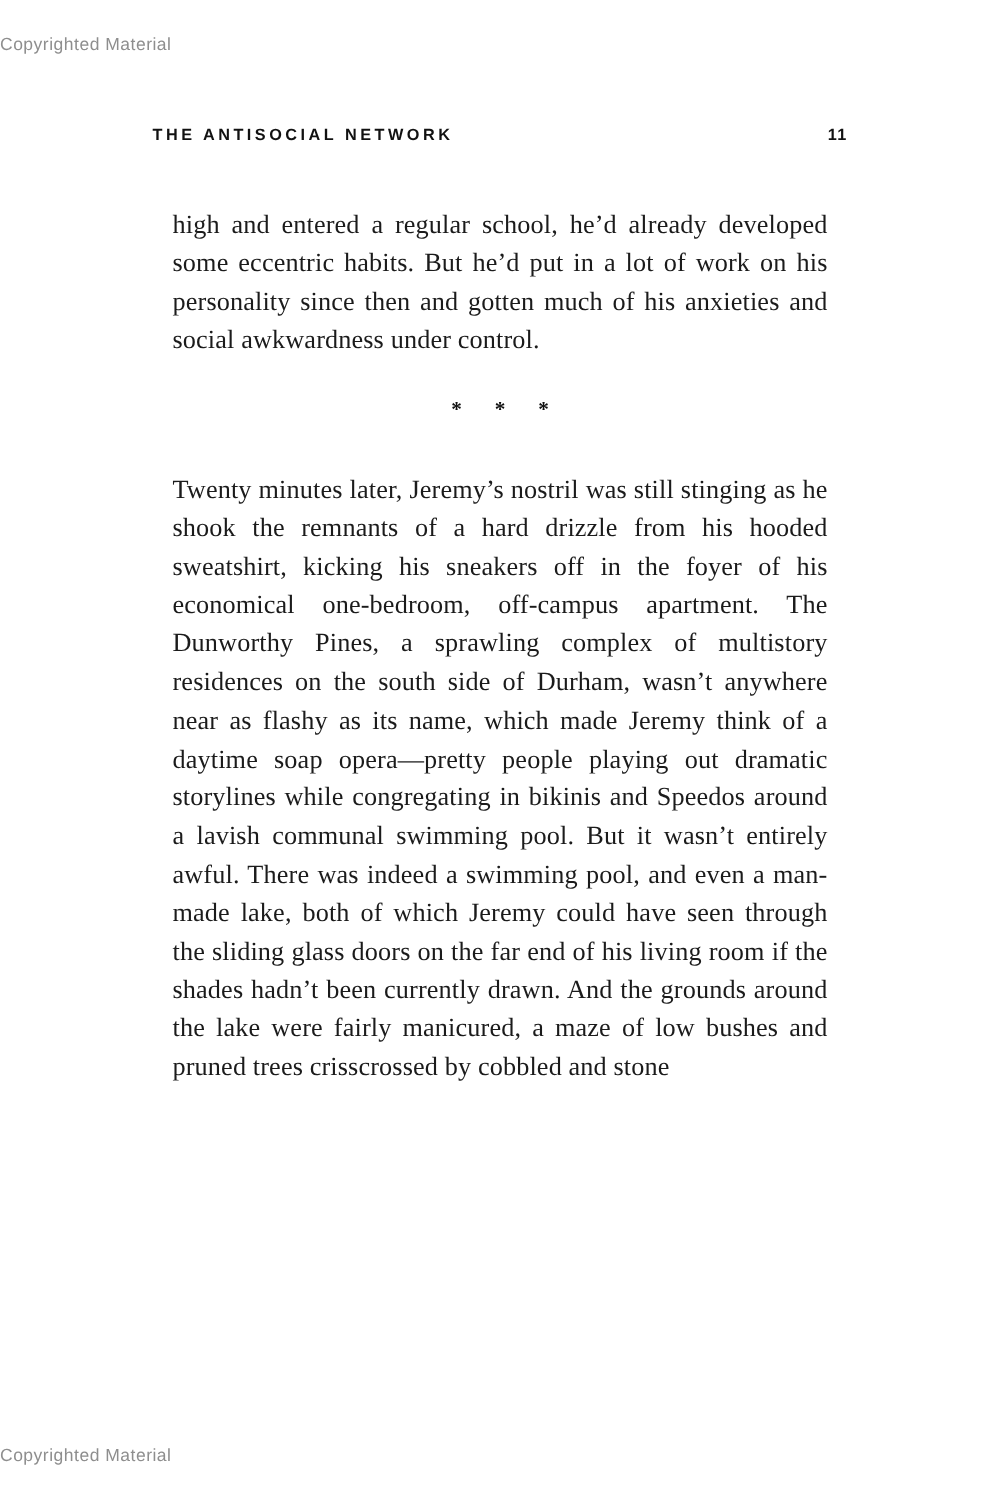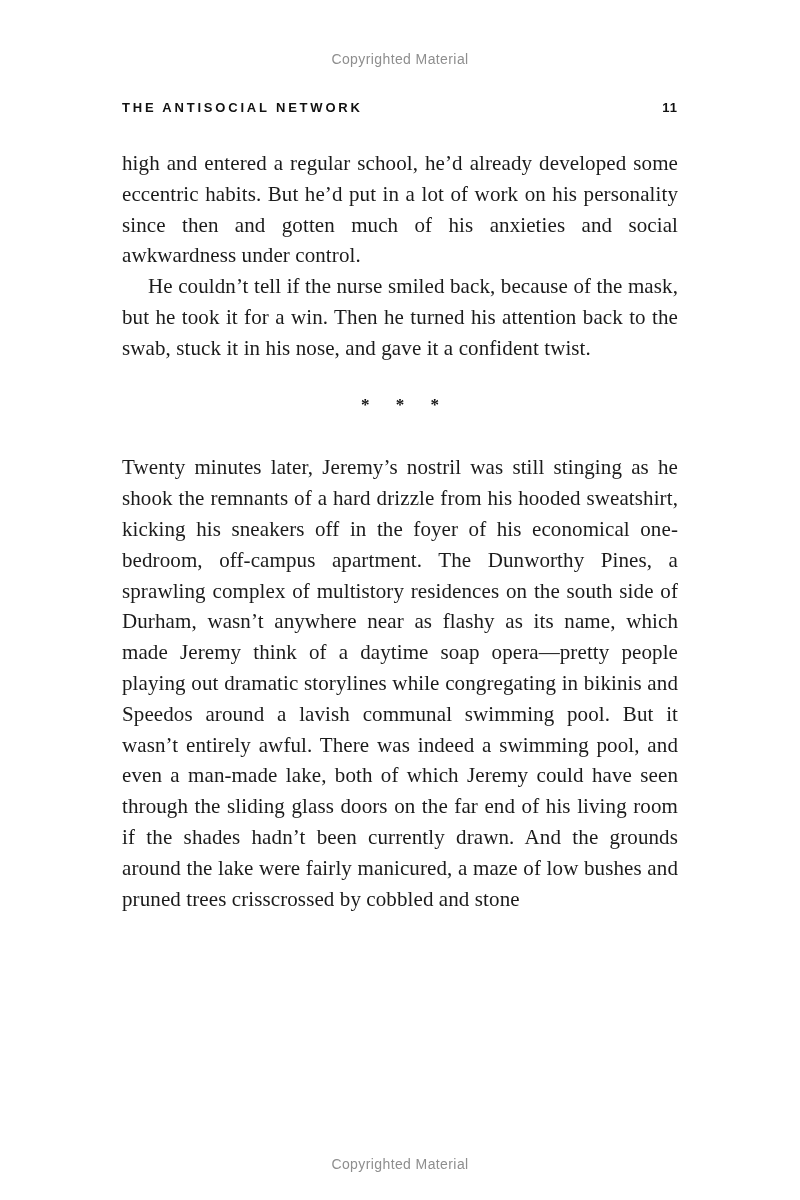--- a/index.html
+++ b/index.html
@@ -13,26 +13,25 @@
     height: 1200px;
     background: #ffffff;
     overflow: hidden;
     font-family: "Liberation Serif", serif;
     color: #1b1b1b;
   }
   .copyright-notice {
     position: absolute;
     left: 0;
     width: 100%;
-    text-align: center;
+    text-align: left;
     font-family: "Liberation Sans", sans-serif;
     font-size: 14px;
     letter-spacing: 0.4px;
     color: #8e8e8e;
-    margin-top: 24px;
   }
   .copyright-top { top: 27px; }
   .copyright-bottom { bottom: 28px; }
 
   .running-header {
     position: absolute;
     top: 100px;
     left: 122px;
     right: 122px;
     height: 20px;
@@ -62,21 +61,21 @@
     position: absolute;
     top: 148px;
     left: 122px;
     right: 122px;
     font-size: 21px;
     line-height: 30.8px;
     text-align: justify;
     letter-spacing: 0.1px;
   }
   .body-text p {
-    margin: 0;
+    margin: 16px;
   }
   .body-text p.indent {
     text-indent: 26px;
   }
   .section-break {
     text-align: center;
     text-indent: 0 !important;
     font-weight: 700;
     font-size: 17px;
     letter-spacing: 0;
@@ -92,20 +91,19 @@
 
   <div class="copyright-notice copyright-top">Copyrighted Material</div>
 
   <div class="running-header">
     <div class="running-title">THE ANTISOCIAL NETWORK</div>
     <div class="running-pagenum">11</div>
   </div>
 
   <div class="body-text">
     <p>high and entered a regular school, he’d already developed some eccentric habits. But he’d put in a lot of work on his personality since then and gotten much of his anxieties and social awkwardness under control.</p>
-    <p class="indent">He couldn’t tell if the nurse smiled back, because of the mask, but he took it for a win. Then he turned his attention back to the swab, stuck it in his nose, and gave it a confident twist.</p>
     <p class="section-break">* * *</p>
     <p>Twenty minutes later, Jeremy’s nostril was still stinging as he shook the remnants of a hard drizzle from his hooded sweatshirt, kicking his sneakers off in the foyer of his economical one-bedroom, off-campus apartment. The Dunworthy Pines, a sprawling complex of multistory residences on the south side of Durham, wasn’t anywhere near as flashy as its name, which made Jeremy think of a daytime soap opera—pretty people playing out dramatic storylines while congregating in bikinis and Speedos around a lavish communal swimming pool. But it wasn’t entirely awful. There was indeed a swimming pool, and even a man-made lake, both of which Jeremy could have seen through the sliding glass doors on the far end of his living room if the shades hadn’t been currently drawn. And the grounds around the lake were fairly manicured, a maze of low bushes and pruned trees crisscrossed by cobbled and stone</p>
   </div>
 
   <div class="copyright-notice copyright-bottom">Copyrighted Material</div>
 
 </div>
 
 </body></html>

